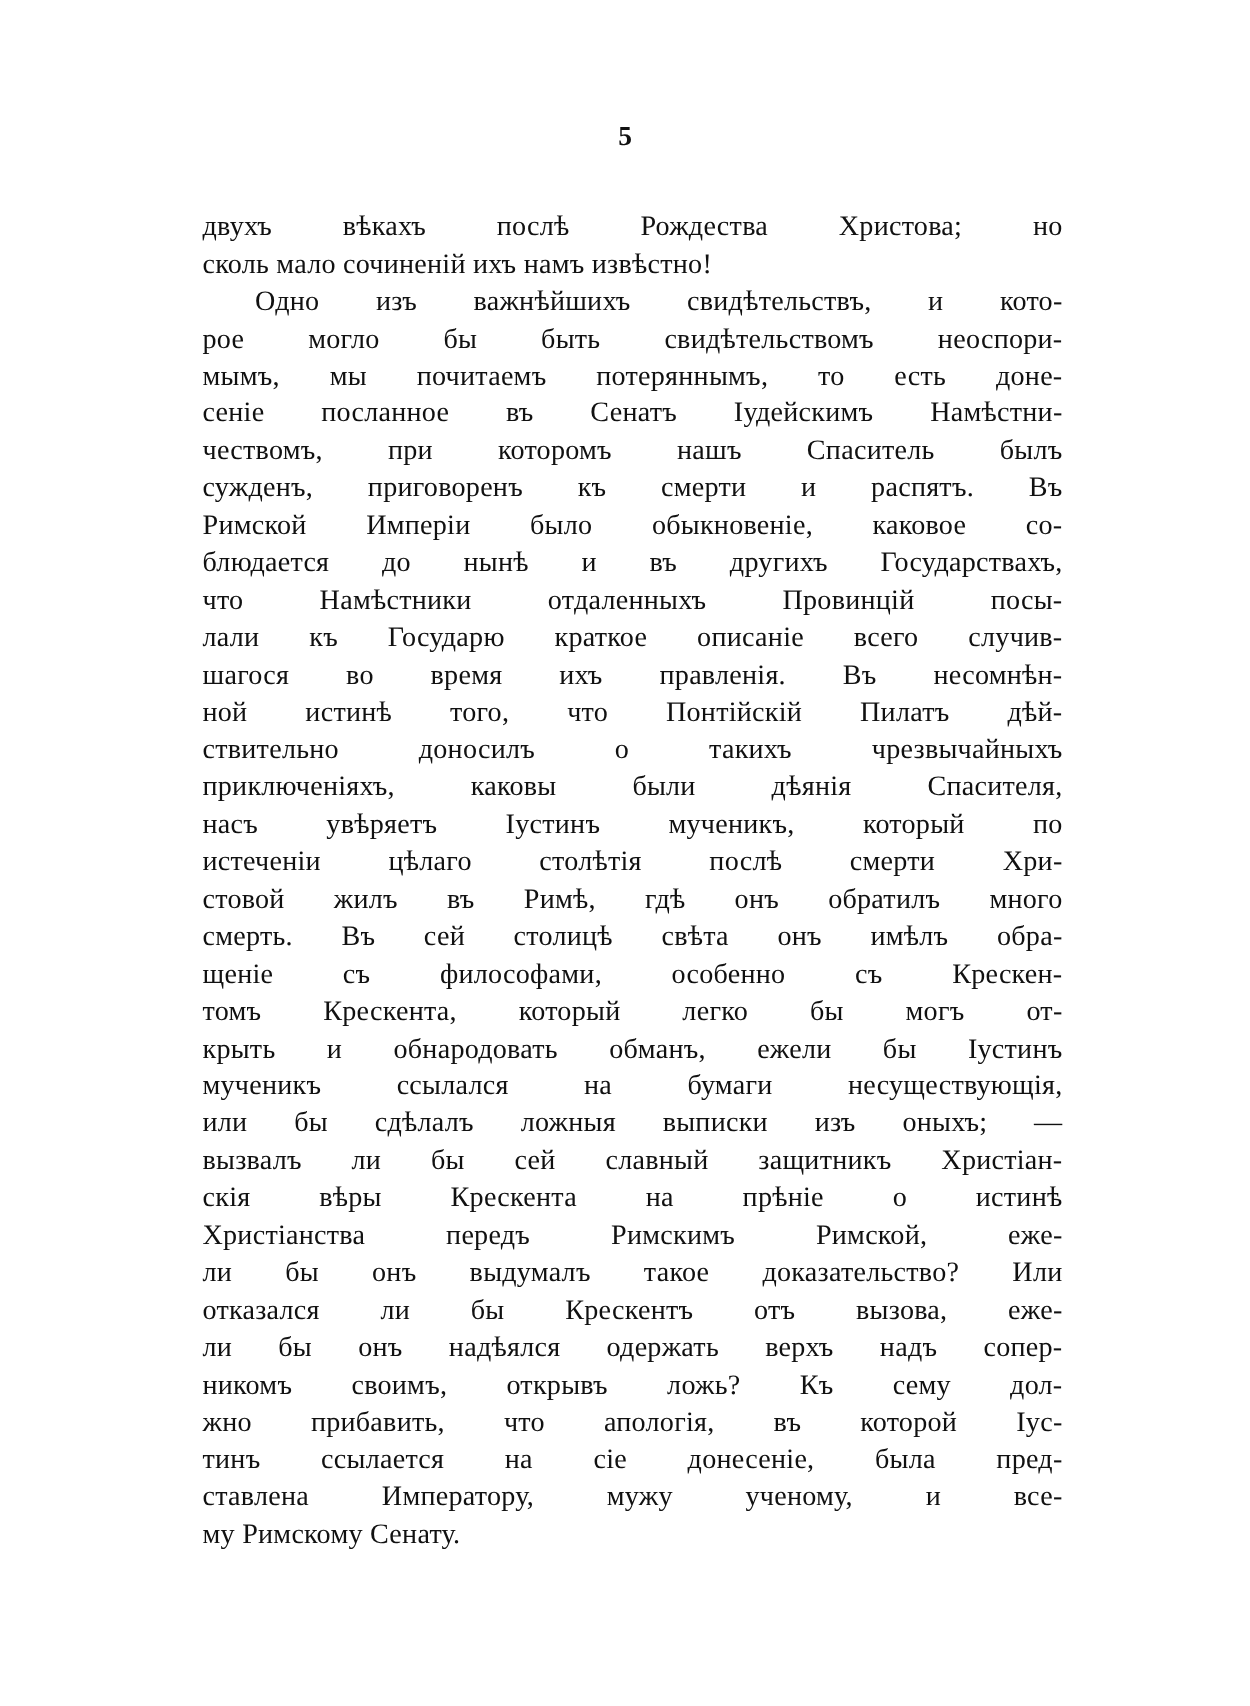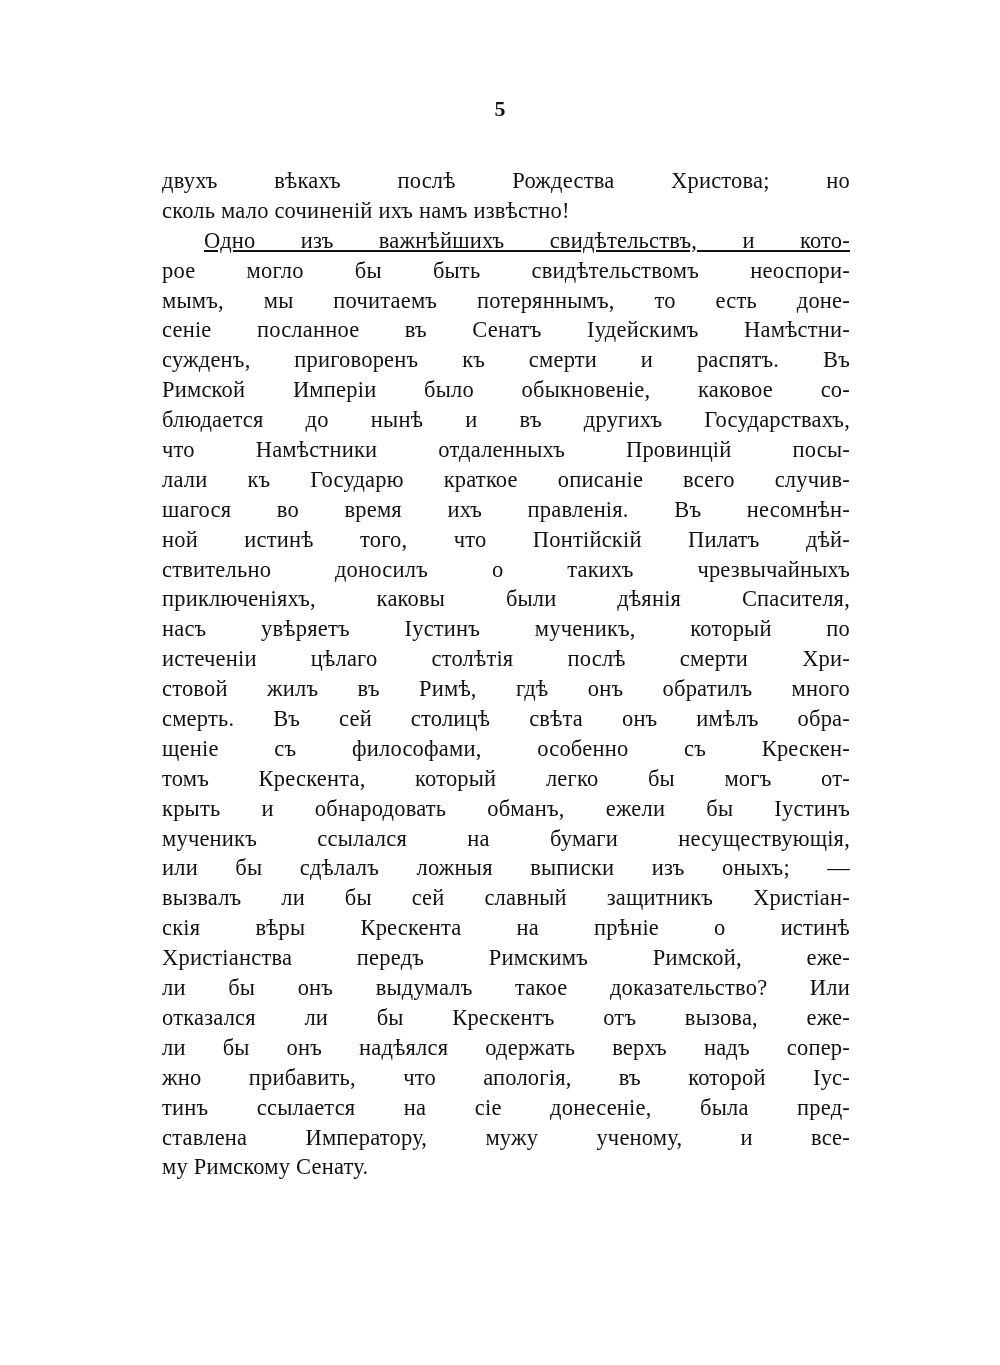--- a/index.html
+++ b/index.html
@@ -47,36 +47,36 @@
       text-align: justify;
       text-align-last: justify;
       font-family: "Liberation Serif", "DejaVu Serif", serif;
       letter-spacing: 0.2px;
     }
     .line.last {
       text-align-last: left;
     }
     .line.indent {
       padding-left: 42px;
-      text-decoration: underline;
     }
   </style>
 </head>
 <body>
 
 <div class="page">
   <div class="page-number">5</div>
 
   <div class="text-block">
     <div class="line">двухъ вѣкахъ послѣ Рождества Христова; но</div>
     <div class="line last">сколь мало сочиненій ихъ намъ извѣстно!</div>
     <div class="line indent">Одно изъ важнѣйшихъ свидѣтельствъ, и кото-</div>
     <div class="line">рое могло бы быть свидѣтельствомъ неоспори-</div>
     <div class="line">мымъ, мы почитаемъ потеряннымъ, то есть доне-</div>
     <div class="line">сеніе посланное въ Сенатъ Іудейскимъ Намѣстни-</div>
+    <div class="line">чествомъ, при которомъ нашъ Спаситель былъ</div>
     <div class="line">сужденъ, приговоренъ къ смерти и распятъ. Въ</div>
     <div class="line">Римской Имперіи было обыкновеніе, каковое со-</div>
     <div class="line">блюдается до нынѣ и въ другихъ Государствахъ,</div>
     <div class="line">что Намѣстники отдаленныхъ Провинцій посы-</div>
     <div class="line">лали къ Государю краткое описаніе всего случив-</div>
     <div class="line">шагося во время ихъ правленія. Въ несомнѣн-</div>
     <div class="line">ной истинѣ того, что Понтійскій Пилатъ дѣй-</div>
     <div class="line">ствительно доносилъ о такихъ чрезвычайныхъ</div>
     <div class="line">приключеніяхъ, каковы были дѣянія Спасителя,</div>
     <div class="line">насъ увѣряетъ Іустинъ мученикъ, который по</div>
@@ -87,18 +87,19 @@
     <div class="line">томъ Крескента, который легко бы могъ от-</div>
     <div class="line">крыть и обнародовать обманъ, ежели бы Іустинъ</div>
     <div class="line">мученикъ ссылался на бумаги несуществующія,</div>
     <div class="line">или бы сдѣлалъ ложныя выписки изъ оныхъ; —</div>
     <div class="line">вызвалъ ли бы сей славный защитникъ Христіан-</div>
     <div class="line">скія вѣры Крескента на прѣніе о истинѣ</div>
     <div class="line">Христіанства передъ Римскимъ Римской, еже-</div>
     <div class="line">ли бы онъ выдумалъ такое доказательство? Или</div>
     <div class="line">отказался ли бы Крескентъ отъ вызова, еже-</div>
     <div class="line">ли бы онъ надѣялся одержать верхъ надъ сопер-</div>
+    <div class="line">никомъ своимъ, открывъ ложь? Къ сему дол-</div>
     <div class="line">жно прибавить, что апологія, въ которой Іус-</div>
     <div class="line">тинъ ссылается на сіе донесеніе, была пред-</div>
     <div class="line">ставлена Императору, мужу ученому, и все-</div>
     <div class="line last">му Римскому Сенату.</div>
   </div>
 </div>
 
 </body></html>

